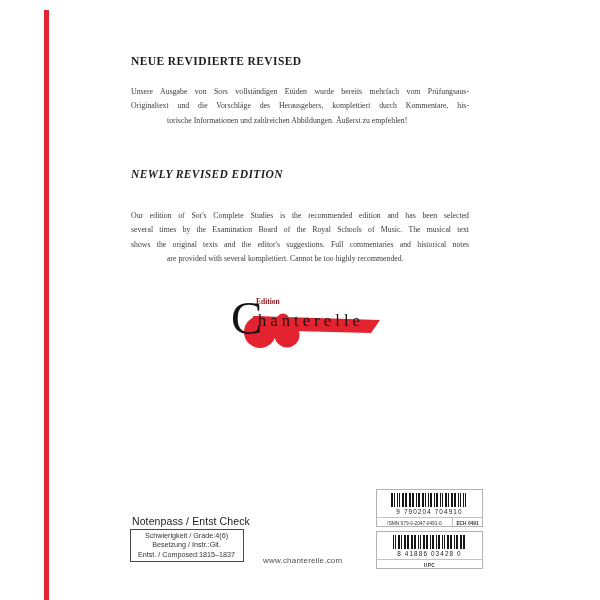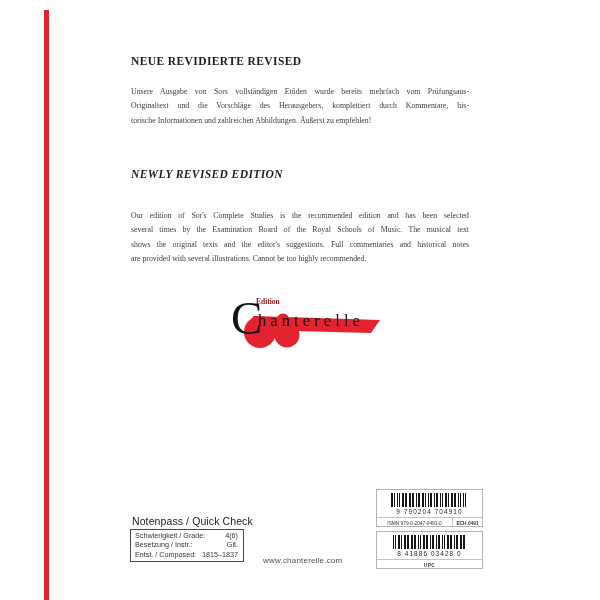--- a/index.html
+++ b/index.html
@@ -16,31 +16,31 @@
     font-weight:bold;font-size:11.5px;letter-spacing:.4px;color:#1d1d1f;white-space:nowrap;
   }
   #h-de{top:55px;}
   #h-en{top:168px;font-style:italic;}
 
   
   .para{position:absolute;left:131px;width:338px;color:#3b3b3d;font-size:7.8px;}
   #p-de{top:85px;}
   #p-en{top:209px;}
   .jline{line-height:14.4px;text-align:justify;text-align-last:justify;white-space:nowrap;overflow:hidden;}
-  .jline.jlast{text-align-last:left;}
+  .jline.jlast{text-align-last:left;margin-left:36px;}
 
   
   .logo{position:absolute;left:231px;top:292px;width:152px;height:56px;}
 
   
   .qc-title{position:absolute;left:132px;top:515px;font-family:"Liberation Sans",sans-serif;
     font-size:10.5px;color:#222;letter-spacing:.1px;}
   .qc-box{position:absolute;left:130px;top:529px;width:114px;height:33px;border:1px solid #4a4a4a;
     box-sizing:border-box;background:#fff;display:flex;flex-direction:column;justify-content:space-evenly;
-    padding:1px 5px 1px 4px;}
+    padding:1px 5px 1px 4px;align-items:center;}
   .qc-row{display:flex;justify-content:space-between;font-family:"Liberation Sans",sans-serif;
     font-size:7.2px;color:#333;line-height:8.6px;white-space:nowrap;}
 
   .www{position:absolute;left:263px;top:556px;font-family:"Liberation Sans",sans-serif;
     font-size:8px;color:#4f4f4f;letter-spacing:.2px;text-align:right;}
 
   
   .bc{position:absolute;left:376px;width:107px;height:38px;border:1px solid #b3b3b3;
     box-sizing:border-box;background:#fff;overflow:hidden;}
   #bc-ismn{top:489px;}
@@ -66,36 +66,36 @@
     <div class="jline">Unsere Ausgabe von Sors vollständigen Etüden wurde bereits mehrfach vom Prüfungsaus-</div>
     <div class="jline">Originaltext und die Vorschläge des Herausgebers, komplettiert durch Kommentare, his-</div>
     <div class="jline jlast">torische Informationen und zahlreichen Abbildungen. Äußerst zu empfehlen!</div>
   </div>
 
 <div class="sec-heading" id="h-en">NEWLY REVISED EDITION</div>
 <div class="para" id="p-en">
     <div class="jline">Our edition of Sor's Complete Studies is the recommended edition and has been selected</div>
     <div class="jline">several times by the Examination Board of the Royal Schools of Music. The musical text</div>
     <div class="jline">shows the original texts and the editor's suggestions. Full commentaries and historical notes</div>
-    <div class="jline jlast">are provided with several illustrations. Cannot be too highly recommended.</div>
+    <div class="jline jlast">are provided with several komplettiert. Cannot be too highly recommended.</div>
   </div>
 
 <svg class="logo" viewBox="0 0 152 56" xmlns="http://www.w3.org/2000/svg">
   <g>
     <polygon points="22,24 149,28 140,41 22,38" fill="#e32330"></polygon>
     <circle cx="29" cy="40" r="16" fill="#e32330"></circle>
     <circle cx="56" cy="43" r="12.5" fill="#e32330"></circle>
     <circle cx="52" cy="28" r="6.5" fill="#e32330"></circle>
   </g>
   <text x="25" y="12" font-family="Liberation Serif, serif" font-size="7.5" font-weight="bold" fill="#8e1118">Edition</text>
   <text x="0" y="42" font-family="Liberation Serif, serif" font-size="47" fill="#141414">C</text>
   <text x="27" y="34" font-family="Liberation Serif, serif" font-size="16.5" letter-spacing="4.1" fill="#141414">hanterelle</text>
 </svg>
 
-<div class="qc-title">Notenpass / Quick Check</div>
+<div class="qc-title">Notenpass / Entst Check</div>
 <div class="qc-box">
     <div class="qc-row">
       <span>Schwierigkeit / Grade:</span>
       <span>4(6)</span>
     </div>
     <div class="qc-row">
       <span>Besetzung / Instr.:</span>
       <span>Git.</span>
     </div>
     <div class="qc-row">

